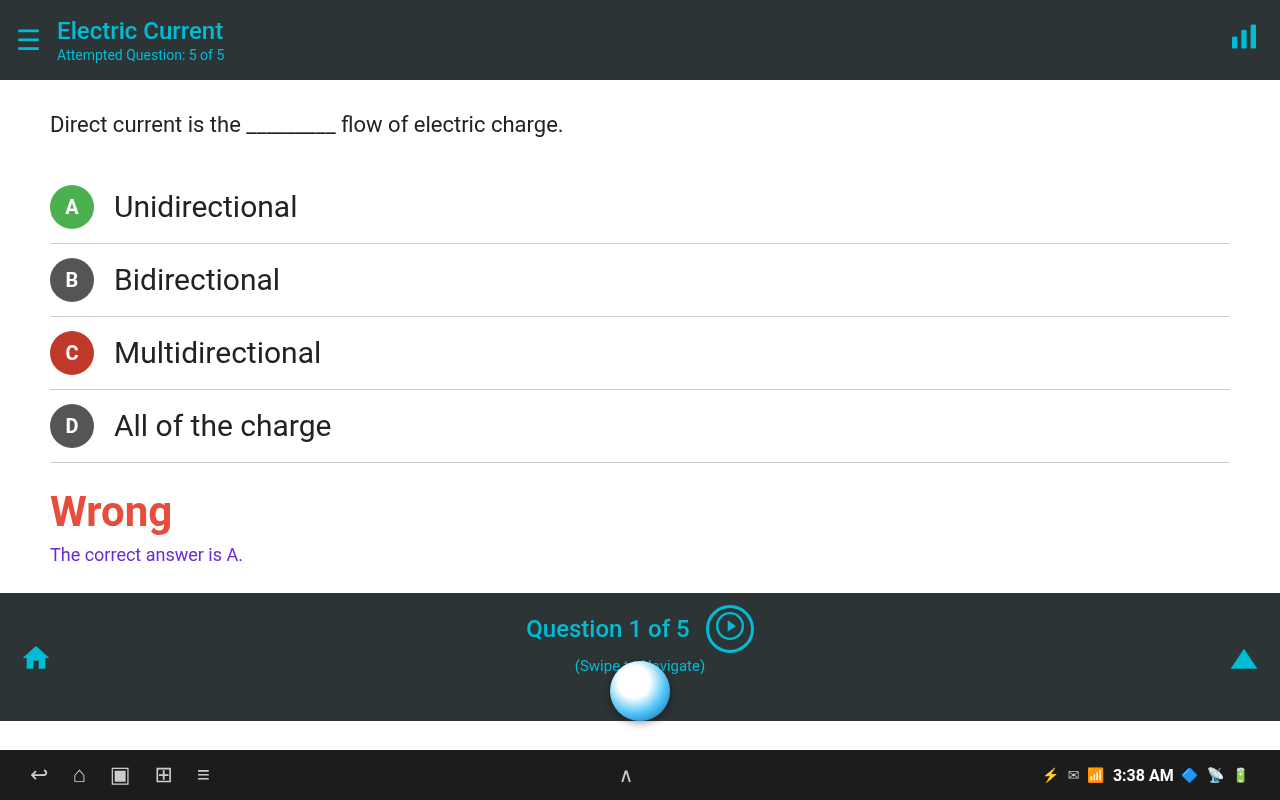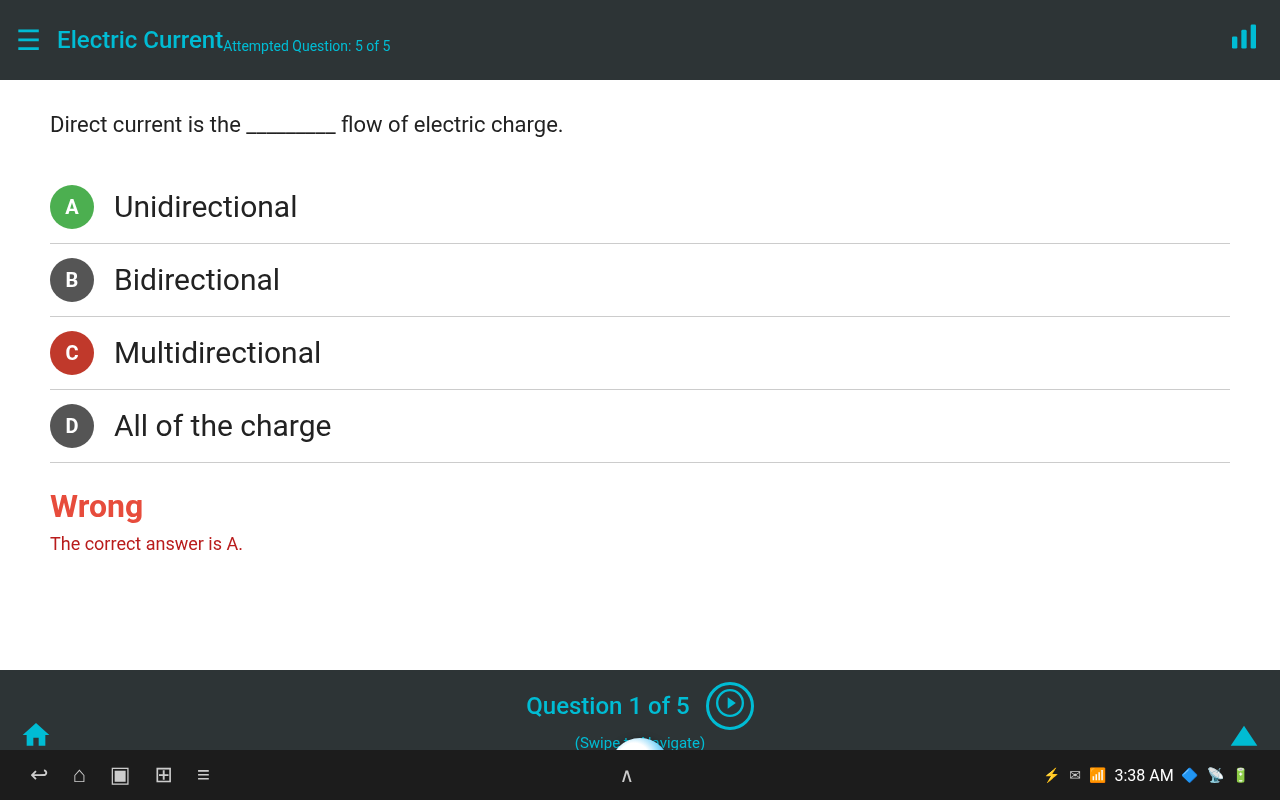--- a/index.html
+++ b/index.html
@@ -15,22 +15,21 @@
       position: relative;
     }
     #menu-icon {
       color: #00bcd4;
       font-size: 28px;
       margin-right: 16px;
       cursor: pointer;
     }
     #title-group {
       display: flex;
-      flex-direction: row;
-      align-items: flex-end;
+      flex-direction: column;
     }
     #app-title {
       color: #00bcd4;
       font-size: 24px;
       font-weight: 500;
     }
     #subtitle {
       color: #00bcd4;
       font-size: 14px;
       margin-top: 2px;
@@ -41,21 +40,21 @@
       top: 50%;
       transform: translateY(-50%);
       color: #00bcd4;
       font-size: 28px;
     }
 
     
     #main-content {
       background: #fff;
       padding: 30px 50px 20px 50px;
-      height: 590px;
+      height: 513px;
       overflow-y: auto;
     }
 
     #question-text {
       font-size: 22px;
       color: #222;
       margin-bottom: 30px;
       line-height: 1.4;
     }
 
@@ -87,27 +86,27 @@
     .option-label {
       font-size: 30px;
       color: #222;
     }
 
     #result-section {
       margin-top: 24px;
     }
     #wrong-text {
       color: #e74c3c;
-      font-size: 32px;
+      font-size: 42px;
       font-weight: bold;
       margin-bottom: 8px;
     }
     #correct-answer-text {
       font-size: 18px;
-      color: #b91c1c;
+      color: #6d28d9;
     }
 
     
     #bottom-bar {
       background: #2d3436;
       height: 128px;
       display: flex;
       flex-direction: column;
       align-items: center;
       justify-content: flex-start;
@@ -192,21 +191,21 @@
     #status-icons {
       display: flex;
       align-items: center;
       gap: 8px;
       color: #ccc;
       font-size: 14px;
     }
     #time-display {
       color: #fff;
       font-size: 16px;
-      font-weight: normal;
+      font-weight: bold;
     }
     .nav-icons-left {
       display: flex;
       gap: 24px;
     }
     .nav-icons-center {
       font-size: 20px;
       color: #ccc;
     }
   </style>

